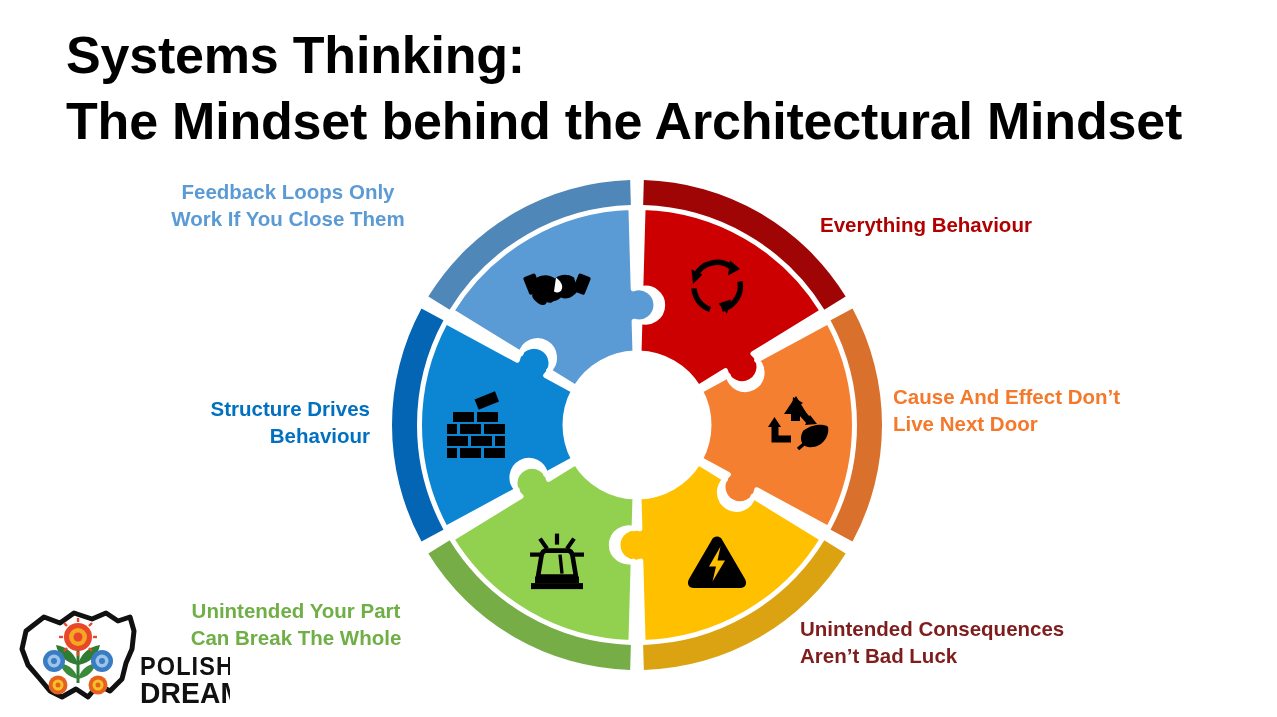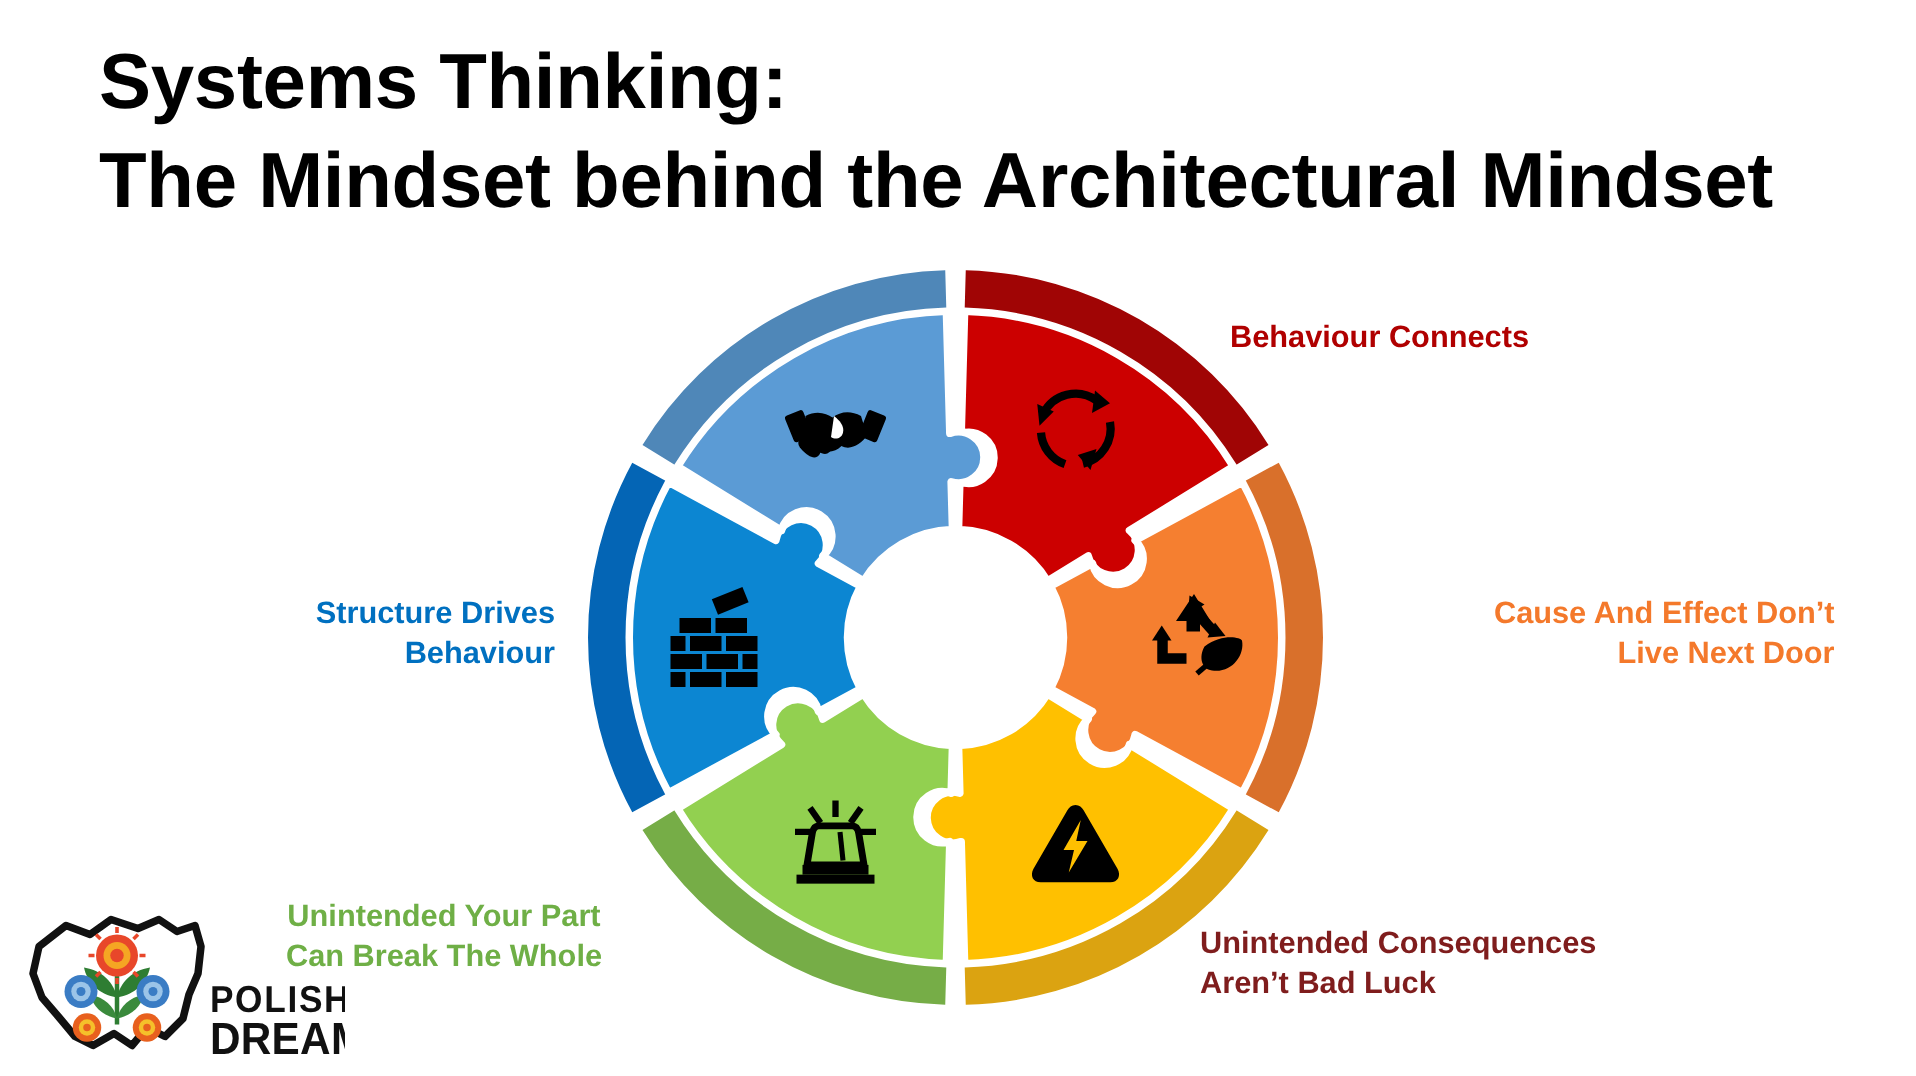--- a/index.html
+++ b/index.html
@@ -39,21 +39,21 @@
     position:absolute;
     font-size:20.5px;
     font-weight:bold;
     line-height:1.33;
     white-space:pre-line;
   }
   #label-feedback{ left:118px; top:178px; width:340px; text-align:center; color:#5B9BD5; }
   #label-structure{ left:118px; top:371px; width:252px; text-align:right; color:#0070C0;margin-top:24px; }
   #label-optimising{ left:140px; top:597px; width:312px; text-align:center; color:#6FAF46; }
   #label-everything{ left:820px; top:211px; width:360px; text-align:left; color:#B00000; }
-  #label-cause{ left:893px; top:395px; width:330px; text-align:right; color:#F4792B; }
+  #label-cause{ left:893px; top:383px; width:330px; text-align:left; color:#F4792B; }
   #label-unintended{ left:800px; top:615px; width:380px; text-align:left; color:#F5A200; }
 
   
   #logo{
     position:absolute;
     left:14px; top:605px;
     width:216px; height:106px;
   }
   #logo svg{display:block;}
 </style>
@@ -177,28 +177,30 @@
              C -25 11 -26 8 -23 6 Z"></path>
     <path d="M -1 -9 C 3 -6 6 -2 5 2 C 4 6 0 7 -3 5" fill="#fff"></path>
   </g>
           </g>
         </g>
 
       <circle cx="250" cy="250" r="58" fill="#ffffff"></circle>
     </svg>
   </div>
 
+  <div class="wlabel" id="label-feedback" style="color: rgb(91, 155, 213);">Feedback Loops Only
+Work If You Close Them</div>
 
   <div class="wlabel" id="label-structure" style="color: rgb(0, 112, 192);">Structure Drives
 Behaviour</div>
 
   <div class="wlabel" id="label-optimising" style="color: rgb(111, 175, 70);">Unintended Your Part
 Can Break The Whole</div>
 
-  <div class="wlabel" id="label-everything" style="color: rgb(176, 0, 0);">Behaviour Connects</div>
+  <div class="wlabel" id="label-everything" style="color: rgb(176, 0, 0);">Everything Behaviour</div>
 
   <div class="wlabel" id="label-cause" style="color: rgb(244, 121, 43);">Cause And Effect Don’t
 Live Next Door</div>
 
   <div class="wlabel" id="label-unintended" style="color: #7f1d1d;">Unintended Consequences
 Aren’t Bad Luck</div>
 
   <div id="logo">
     <svg width="216" height="106" viewBox="0 0 216 106" xmlns="http://www.w3.org/2000/svg">
 

